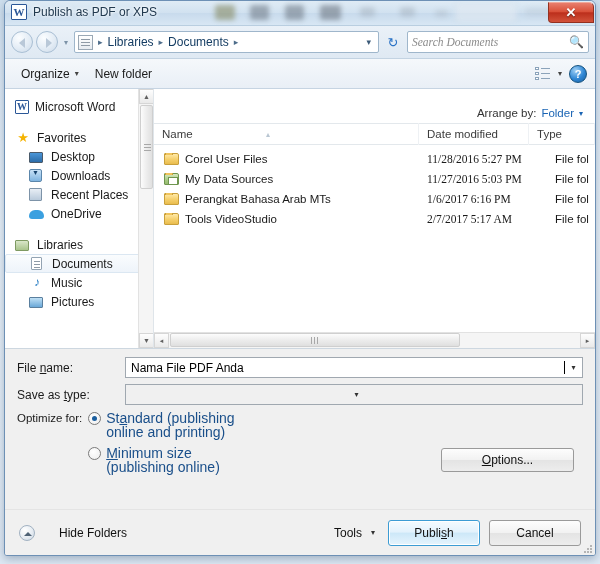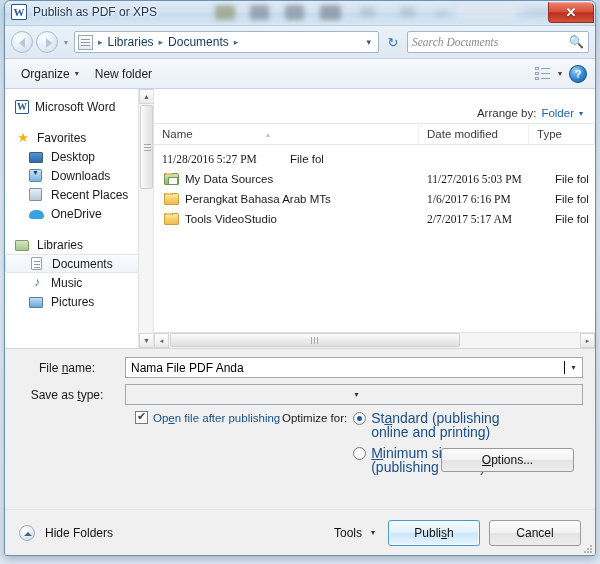--- a/index.html
+++ b/index.html
@@ -438,21 +438,21 @@
     background: #f0f0f0;
     padding: 8px 12px 0 12px;
     height: 130px;
     position: relative;
   }
   .form-row {
     display: flex; align-items: center;
     margin-bottom: 6px;
   }
   .form-label {
-    width: 108px; text-align: center; padding-right: 8px;
+    width: 108px; text-align: left; padding-right: 8px;
     font-size: 12px; color: #1a1a1a;
     flex: 0 0 auto;
   }
   .form-label u { text-decoration: underline; }
   .combo {
     flex: 1 1 auto; height: 21px;
     border: 1px solid #a0a8b0;
     background: #ffffff;
     display: flex; align-items: center;
     padding: 0 0 0 5px;
@@ -518,21 +518,21 @@
   
   .footer {
     position: absolute; left: 0; right: 0; bottom: 0;
     height: 46px;
     background: #f0f0f0;
     display: flex; align-items: center;
     padding: 0 14px;
     border-top: 1px solid #e4e4e4;
   }
   .hide-folders {
-    display: flex; align-items: center; gap: 10px;
+    display: flex; align-items: center; gap: 24px;
     font-size: 12px; color: #111; cursor: pointer;
   }
   .hf-circle {
     width: 16px; height: 16px; border-radius: 50%;
     background: radial-gradient(circle at 35% 30%, #ffffff 0%, #e6ecf2 55%, #c8d4e0 100%);
     border: 1px solid #a2b2c2;
     position: relative;
   }
   .hf-circle::after {
     content: ""; position: absolute; left: 4px; top: 6px;
@@ -735,20 +735,24 @@
         <div class="ch ch-name">
           <span>Name</span>
           <span class="sort-arrow">▴</span>
         </div>
         <div class="ch ch-date">Date modified</div>
         <div class="ch ch-type">Type</div>
       </div>
 
       <div class="rows" id="rows">
           <div class="row">
+            <div class="cell-name">
+              <div class="folder"></div>
+              <span>Corel User Files</span>
+            </div>
             <div class="cell-date">11/28/2016 5:27 PM</div>
             <div class="cell-type">File fol</div>
           </div>
           <div class="row">
             <div class="cell-name">
               <div class="folder special"></div>
               <span>My Data Sources</span>
             </div>
             <div class="cell-date">11/27/2016 5:03 PM</div>
             <div class="cell-type">File fol</div>
@@ -800,26 +804,20 @@
       <div class="form-label">
         <span>Save as </span><u>t</u><span>ype:</span>
       </div>
       <div class="combo readonly">
         <span class="combo-val">PDF</span>
         <span class="caret-box">▾</span>
       </div>
     </div>
 
     <div class="opts-row">
-      <div class="opts-left">
-        <div class="checkline">
-          <div class="cb checked"></div>
-          <span class="blue-label"><span>Op</span><u>e</u><span>n file after publishing</span></span>
-        </div>
-      </div>
 
       <div class="opts-right">
         <div class="opt-caption">Optimize for:</div>
         <div class="radio-group" id="radios">
             <div class="radioline">
               <div class="rb on"></div>
               <div class="radio-text">St<u>a</u>ndard (publishing<br>online and printing)</div>
             </div>
             <div class="radioline">
               <div class="rb"></div>

